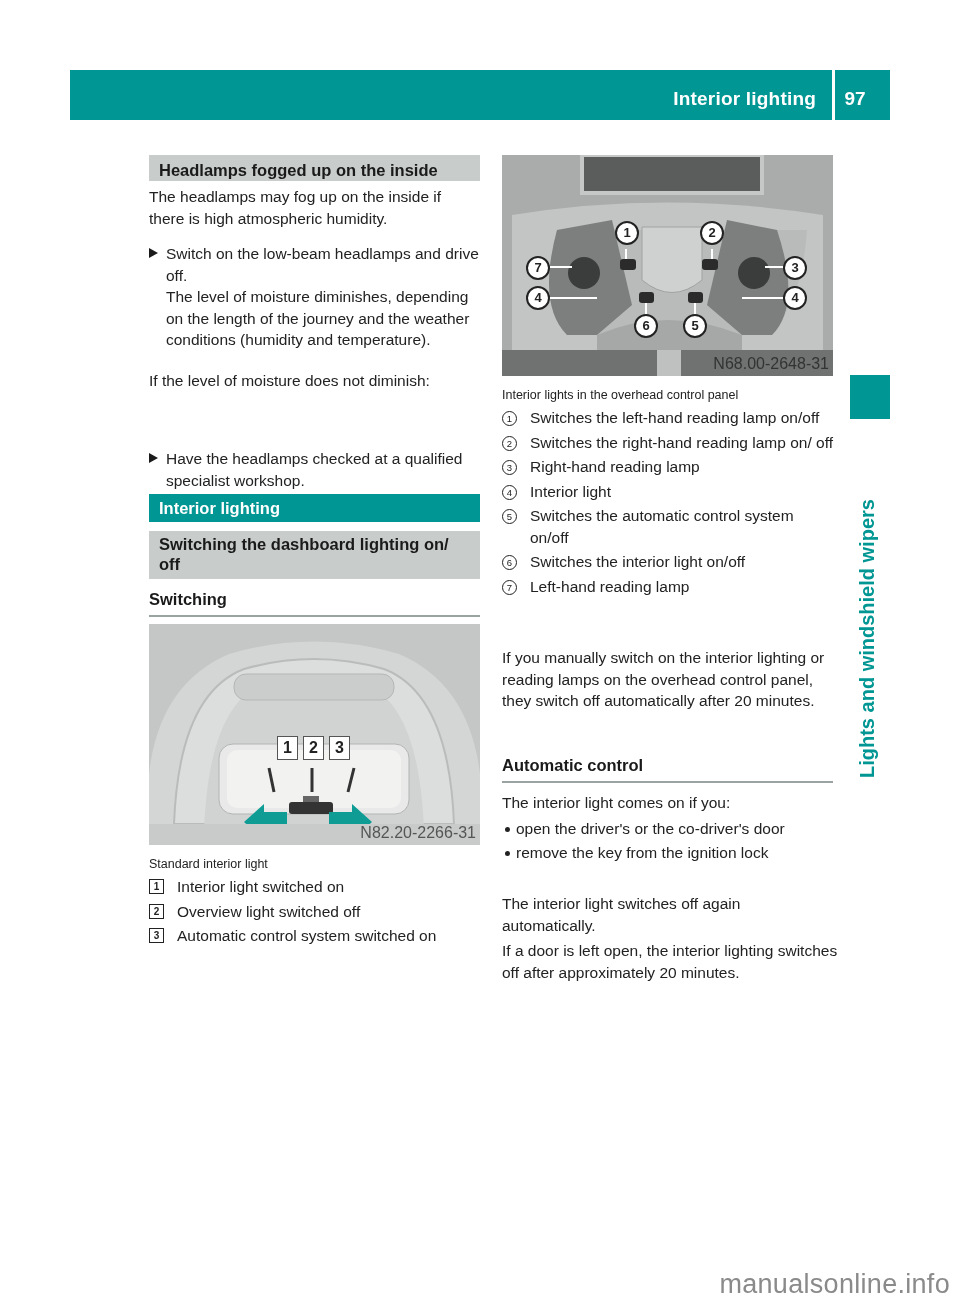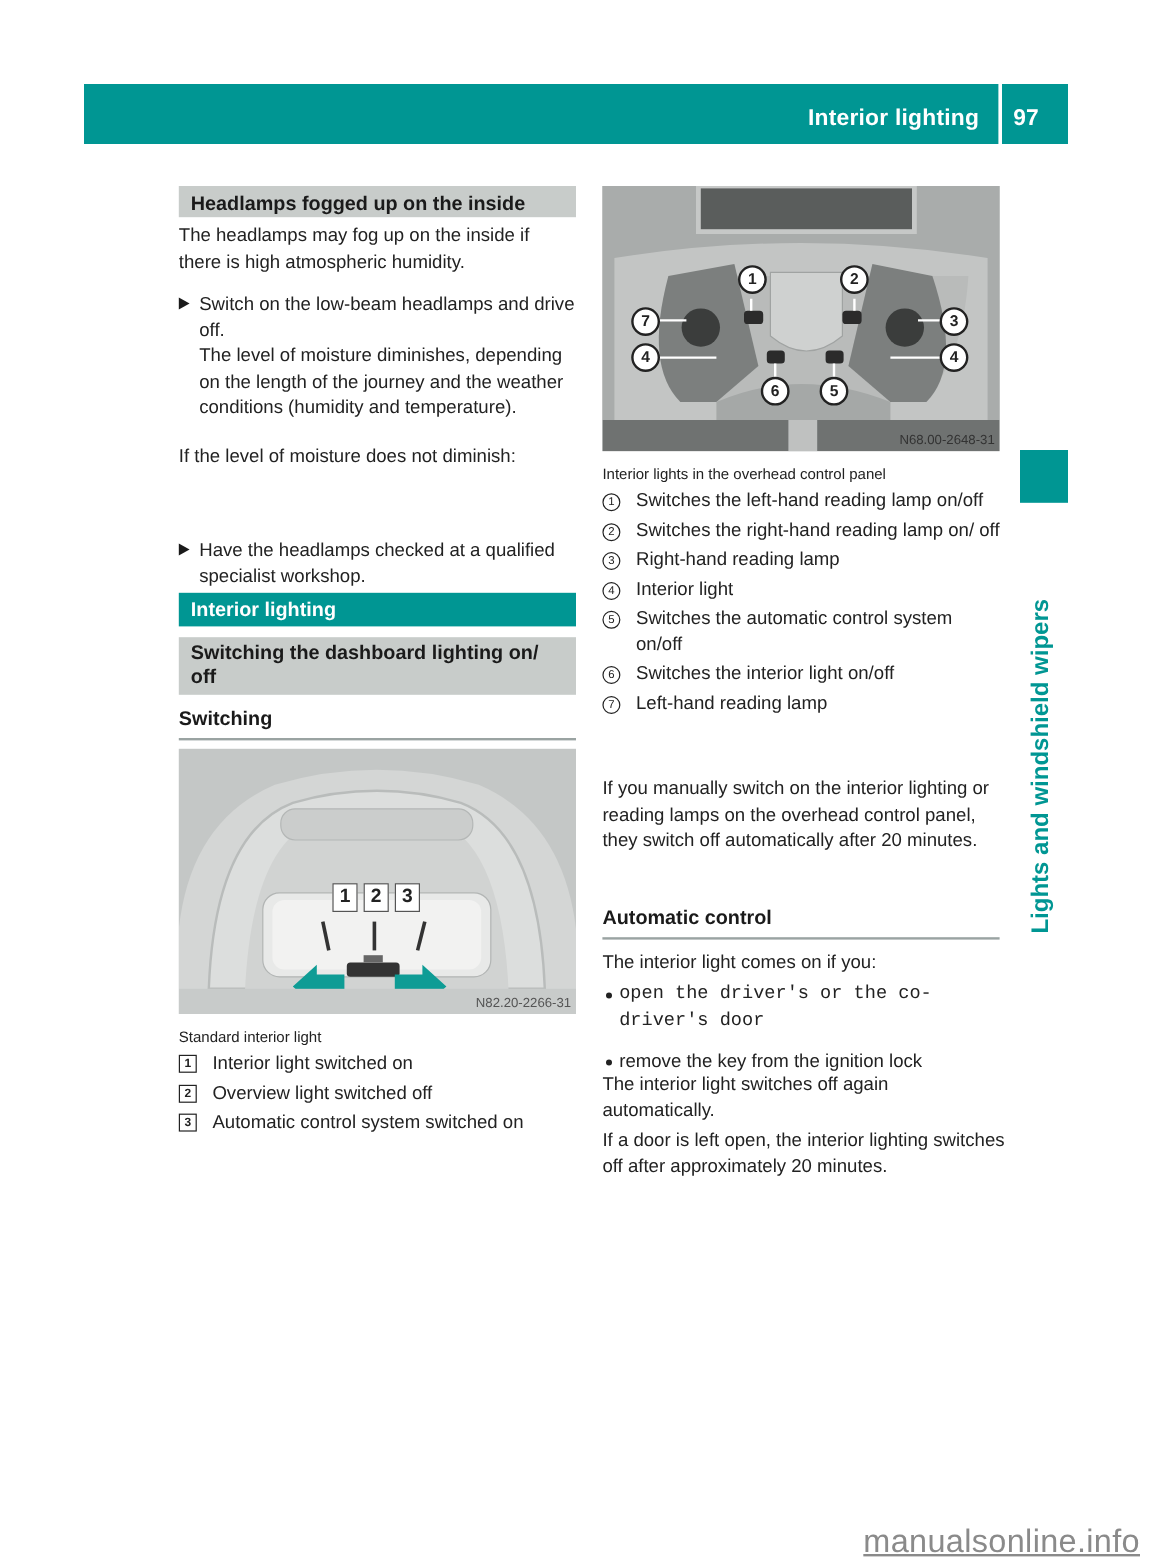--- a/index.html
+++ b/index.html
@@ -32,23 +32,23 @@
 
   .legend-item { position:relative; padding-left:28px; font-size:15.5px; line-height:21.5px; }
   .sq { position:absolute; left:0; top:3px; width:13px; height:13px; border:1px solid #222; font-size:10px; font-weight:bold; text-align:center; line-height:13px; box-sizing:content-box; }
   .circ { position:absolute; left:0; top:4px; width:13px; height:13px; border:1px solid #222; border-radius:50%; font-size:9.5px; text-align:center; line-height:13px; }
   .bullet { position:relative; padding-left:14px; }
   .bullet .dot { position:absolute; left:3px; top:9px; width:5px; height:5px; border-radius:50%; background:#222; }
 
   
   #fig1 { left:149px; top:624px; width:331px; height:221px; background:#bfc2c1; overflow:hidden; }
   #fig2 { left:502px; top:155px; width:331px; height:221px; background:#9ea1a0; overflow:hidden; }
-  .figcode { position:absolute; right:4px; bottom:3px; font-size:11px; color:#555; font-family:"Liberation Sans", sans-serif; }
-
-  #watermark { right:10px; bottom:2px; font-size:27px; color:#8a8a8a; letter-spacing:0.3px;text-decoration:underline; }
+  .figcode { position:absolute; right:4px; bottom:3px; font-size:16px; color:#555; font-family:"Liberation Sans", sans-serif; }
+
+  #watermark { right:10px; bottom:2px; font-size:27px; color:#8a8a8a; letter-spacing:0.3px; }
 </style>
 </head>
 <body>
 
 <div id="header" class="abs">
   <span id="header-title">Interior lighting</span>
   <span id="header-divider"></span>
   <span id="header-page">97</span>
 </div>
 
@@ -181,21 +181,21 @@
   <div class="legend-item">
     <span class="circ">7</span>
     <span>Left-hand reading lamp</span>
   </div>
 </div>
 
 <div class="abs p col-right" style="top:647px;width:336px;">If you manually switch on the interior lighting or reading lamps on the overhead control panel, they switch off automatically after 20 minutes.</div>
 <div class="abs h-rule col-right" style="top:755px;">Automatic control</div>
 <div class="abs p col-right" style="top:792px;">The interior light comes on if you:</div>
 <div class="abs col-right" style="top:818px;">
-  <div class="p bullet" style="margin-bottom:13px;font-family:Liberation Mono, monospace;">
+  <div class="p bullet" style="margin-bottom:2px;">
     <span class="dot"></span>
     <span>open the driver's or the co-driver's door</span>
   </div>
   <div class="p bullet">
     <span class="dot"></span>
     <span>remove the key from the ignition lock</span>
   </div>
 </div>
 <div class="abs p col-right" style="top:893px;width:336px;">The interior light switches off again automatically.</div>
 <div class="abs p col-right" style="top:940px;width:336px;">If a door is left open, the interior lighting switches off after approximately 20 minutes.</div>

